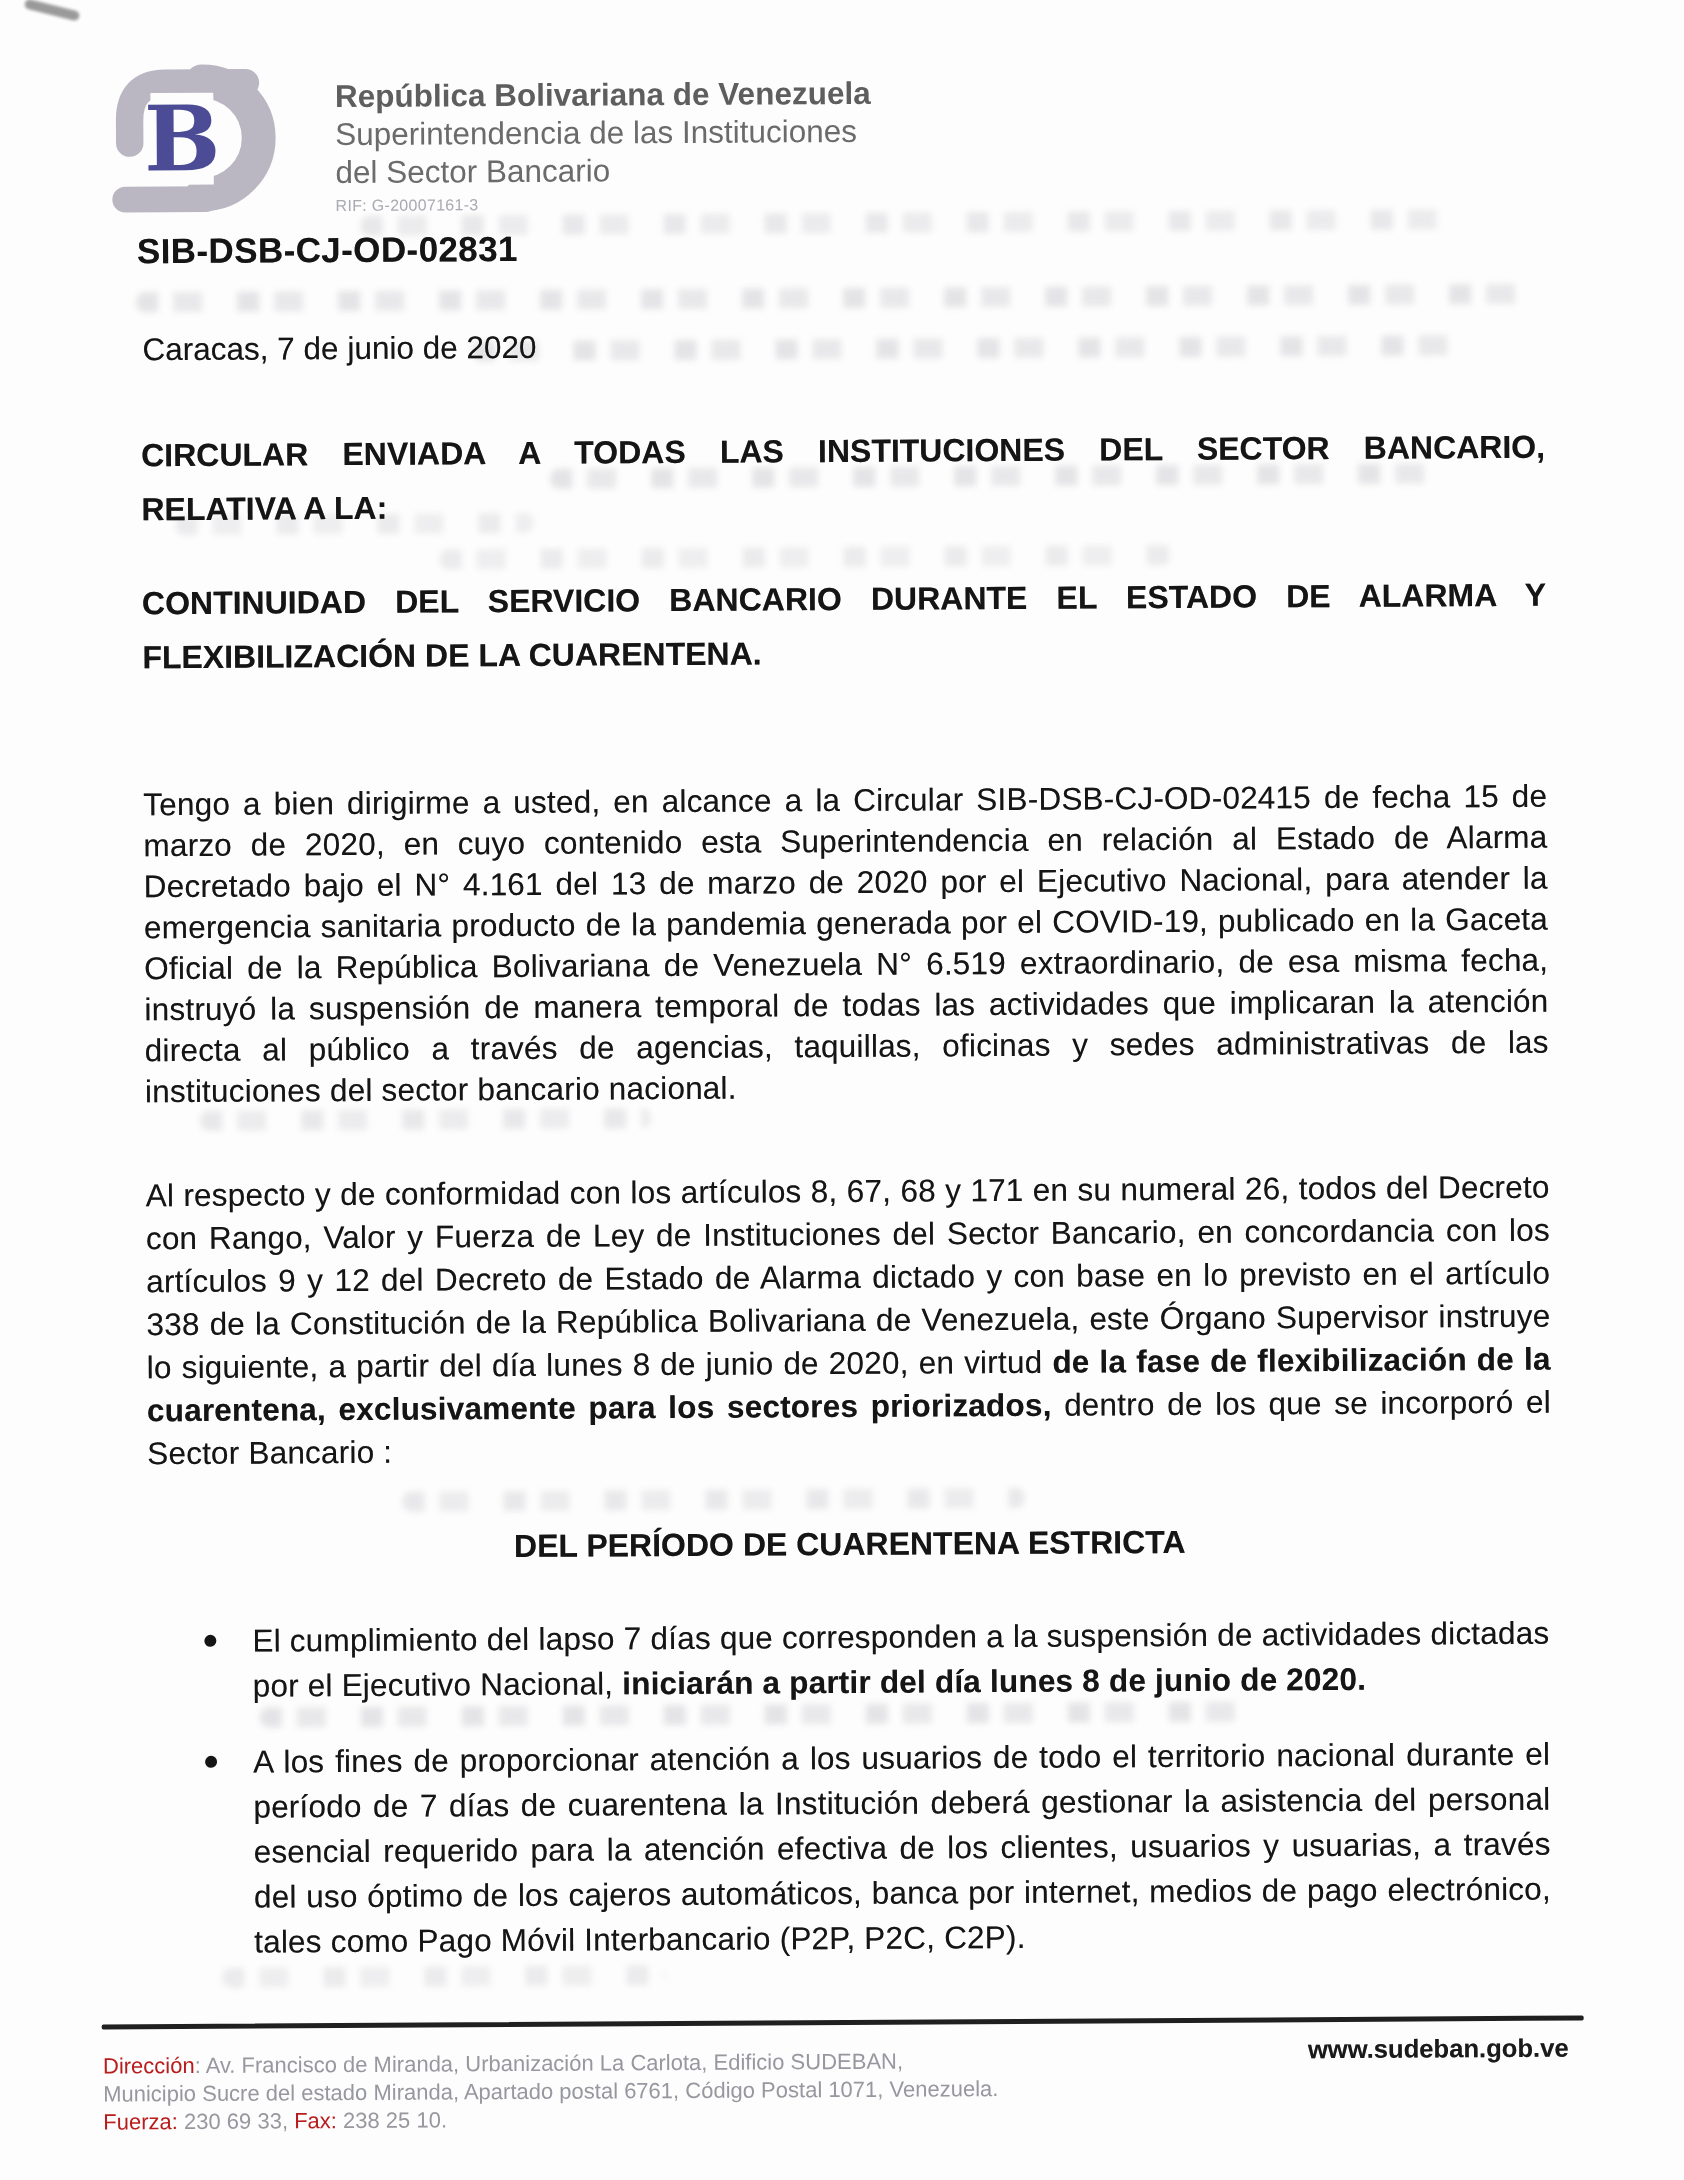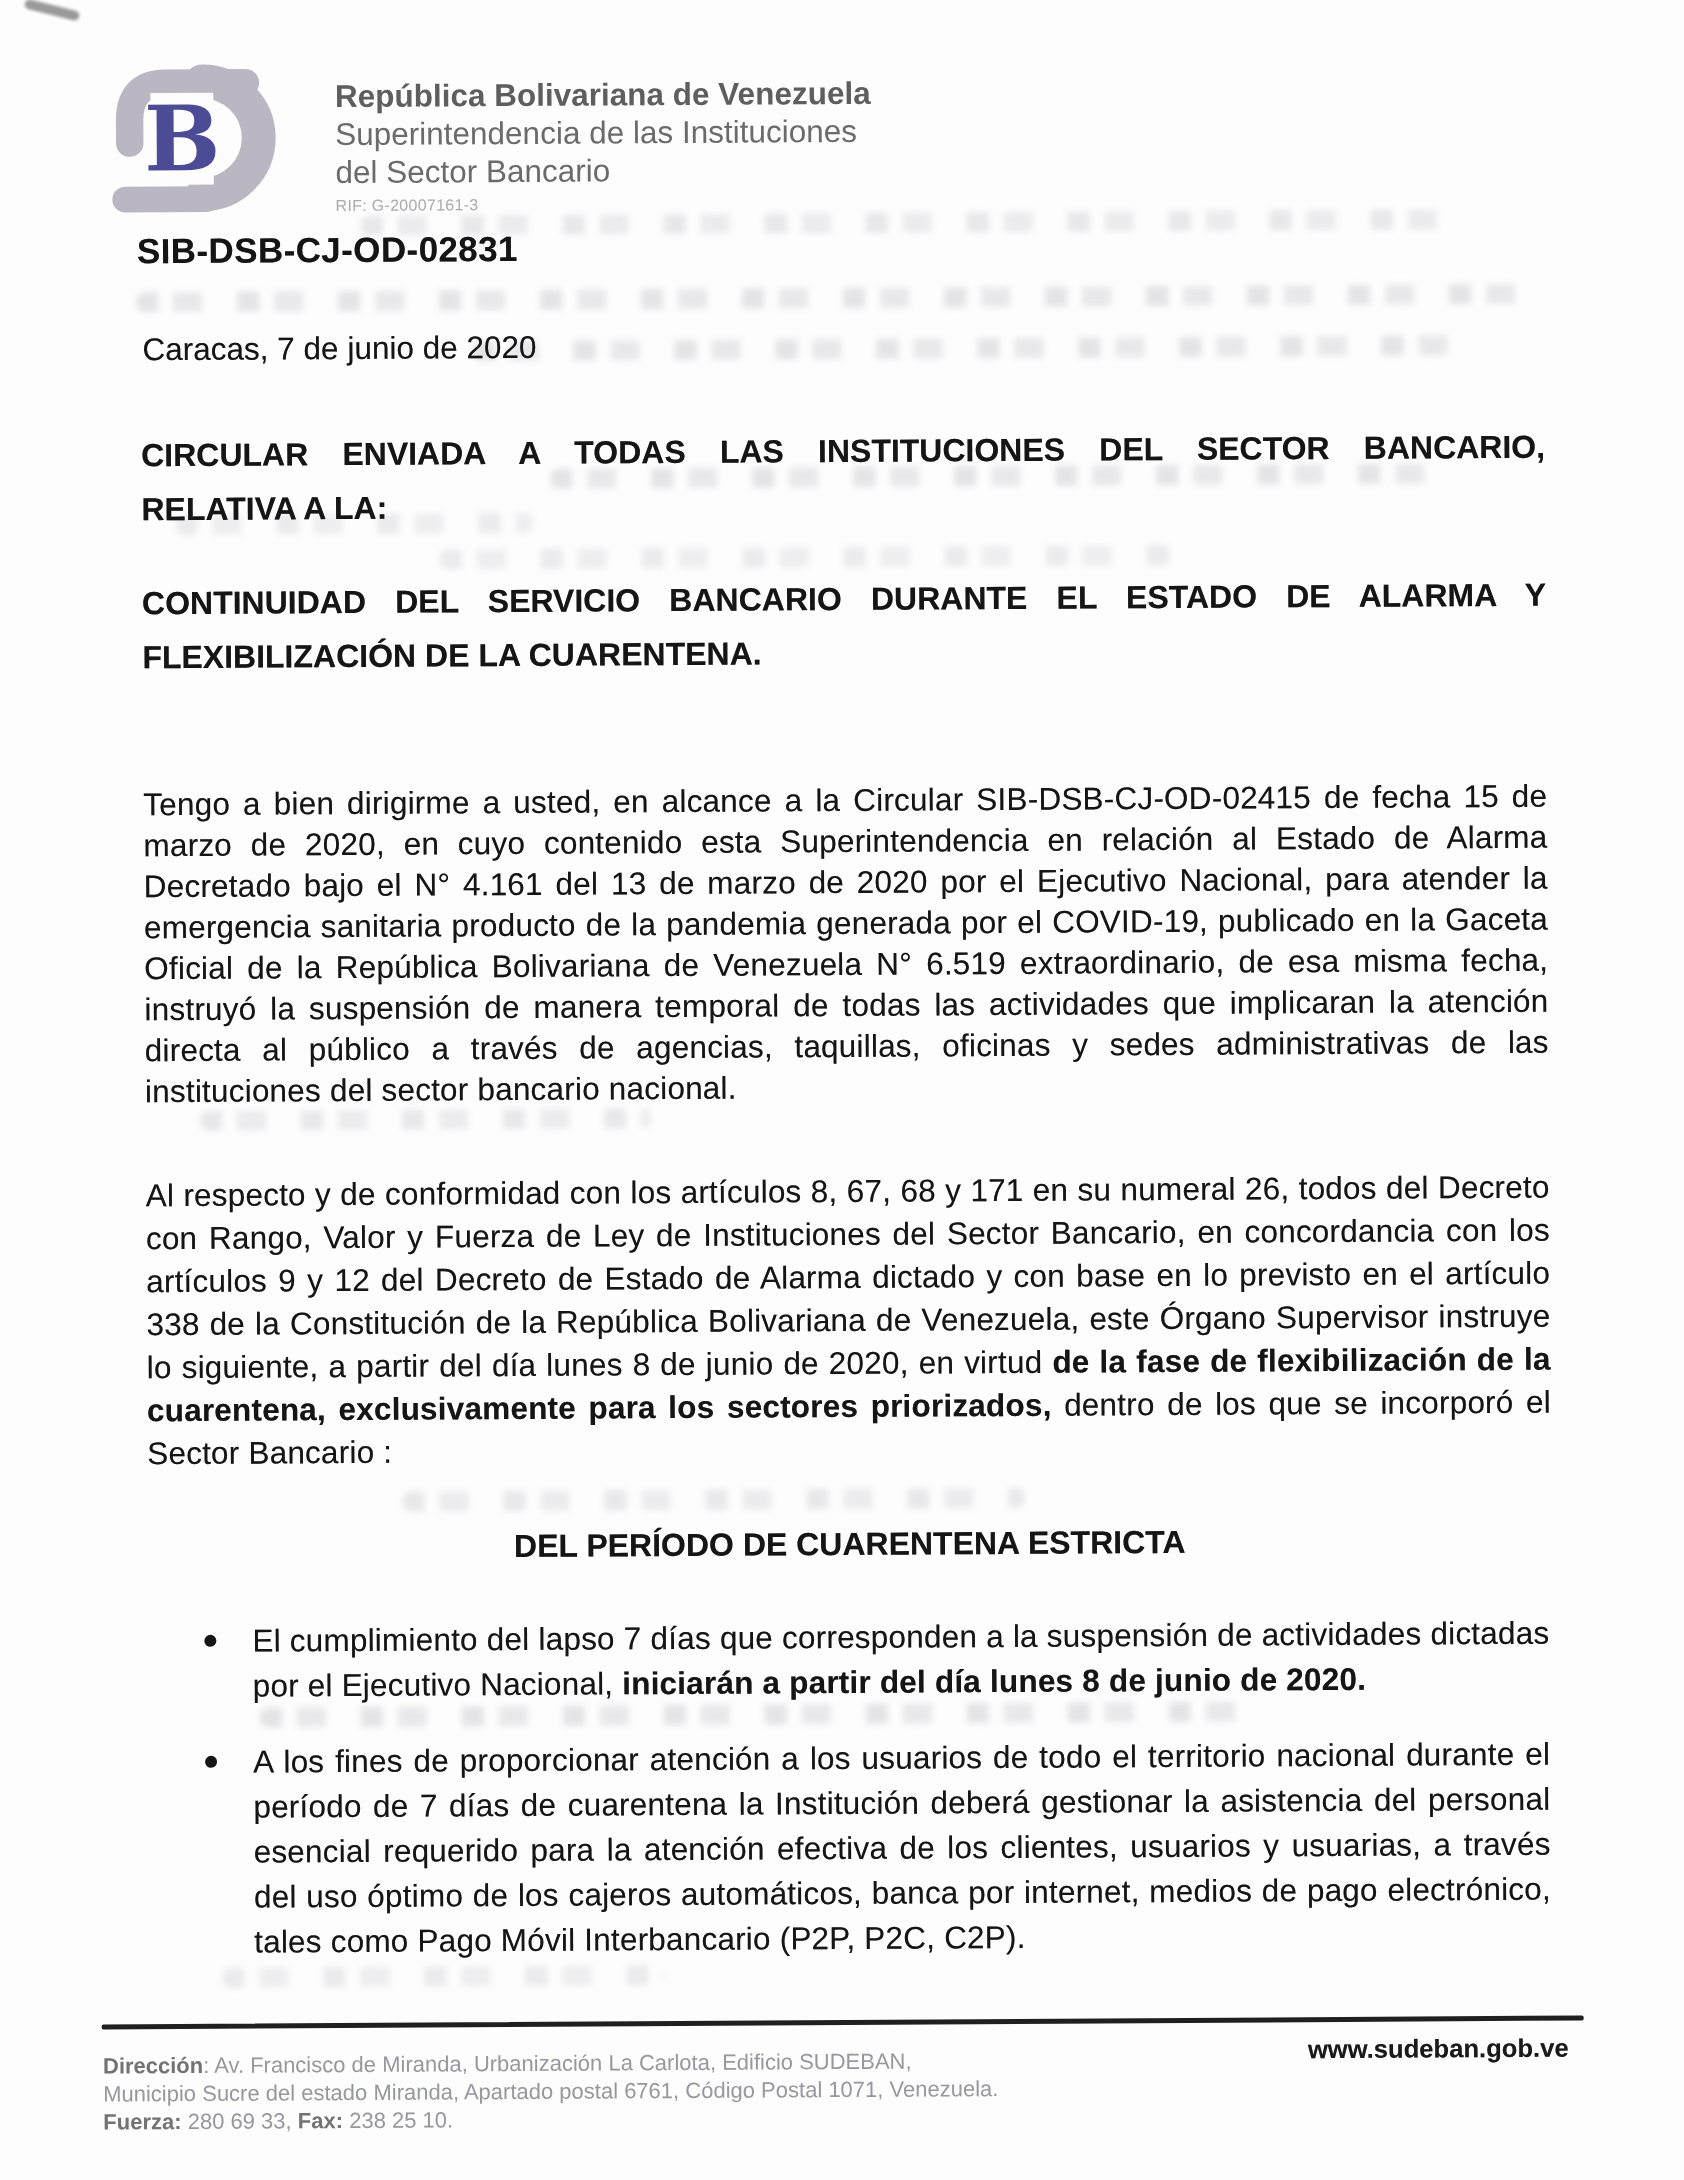--- a/index.html
+++ b/index.html
@@ -40,21 +40,21 @@
 
   
   .bullet { position:absolute; left:198px; width:1348px; display:grid; grid-template-columns:51px 1fr; font-size:31.5px; text-align:justify; letter-spacing:0.2px; }
   .bullet .dot { width:12px; height:12px; border-radius:50%; background:#151515; margin-top:16px; margin-left:3.4px; }
   #bullet1 { top:1615px; line-height:45px; }
   #bullet2 { top:1736px; line-height:45px; }
 
   
   .footer-rule { position:absolute; left:96px; top:2020px; width:1482px; height:5.1px; background:#202020; border-radius:1.7px; }
   .footer { position:absolute; left:97px; top:2048px; font-size:22px; line-height:28px; color:#97979f; }
-  .footer .label { color:#737373; font-weight:bold; }
+  .footer .label { color:#b91c1c; font-weight:normal; }
   .website { position:absolute; left:1302px; top:2038px; font-size:25.6px; font-weight:bold; color:#1a1a1a; }
 
   
   .ghost {
     position:absolute; height:20.4px; opacity:.30; filter:blur(3.4px); border-radius:8.5px;
     background:repeating-linear-gradient(90deg,
       rgba(105,105,120,.55) 0 22px, transparent 22px 37px,
       rgba(105,105,120,.45) 37px 66px, transparent 66px 101px);
   }
   .corner-smudge { position:absolute; left:24px; top:5.1px; width:56px; height:10.2px; background:#4a4a4a; opacity:.55; filter:blur(1.7px); transform:rotate(14deg); border-radius:5.1px; }
@@ -122,19 +122,19 @@
     </div>
     <div class="bullet ink" id="bullet2">
       <span class="dot"></span>
       <span>A los fines de proporcionar atención a los usuarios de todo el territorio nacional durante el período de 7 días de cuarentena la Institución deberá gestionar la asistencia del personal esencial requerido para la atención efectiva de los clientes, usuarios y usuarias, a través del uso óptimo de los cajeros automáticos, banca por internet, medios de pago electrónico, tales como Pago Móvil Interbancario (P2P, P2C, C2P).</span>
     </div>
 
     <div class="footer-rule"></div>
     <div class="footer">
       <div><span class="label">Dirección</span><span>: Av. Francisco de Miranda, Urbanización La Carlota, Edificio SUDEBAN,</span></div>
       <div>Municipio Sucre del estado Miranda, Apartado postal 6761, Código Postal 1071, Venezuela.</div>
-      <div><span class="label">Fuerza:</span><span> 280 69 33, </span><span class="label">Fax:</span><span> 238 25 10.</span></div>
+      <div><span class="label">Fuerza:</span><span> 230 69 33, </span><span class="label">Fax:</span><span> 238 25 10.</span></div>
     </div>
     <div class="website ink">www.sudeban.gob.ve</div>
 
   </div>
 </div>
 
 
 </body></html>

